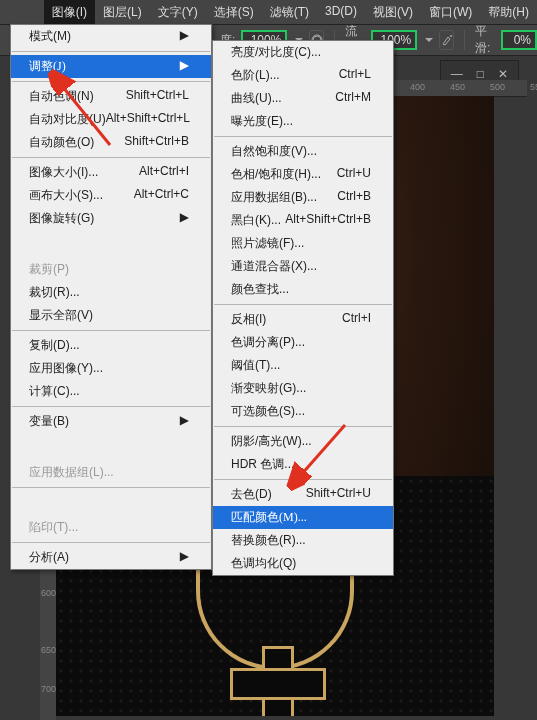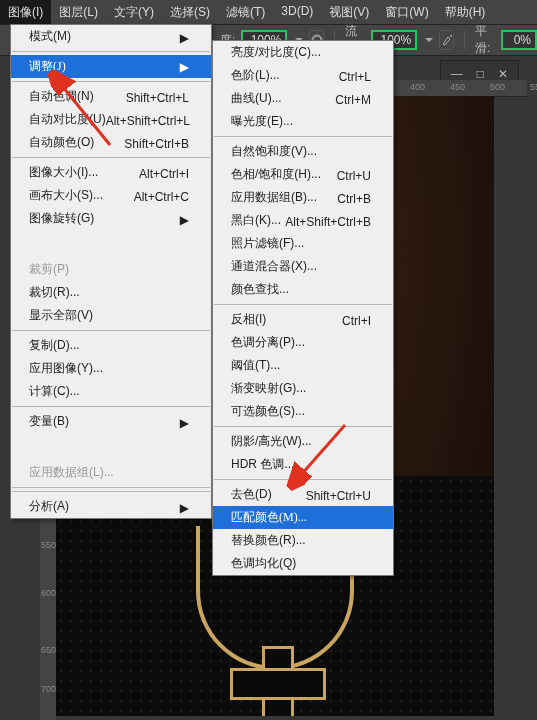--- a/index.html
+++ b/index.html
@@ -1,18 +1,18 @@
 <!DOCTYPE html>
 <html><head>
 <meta charset="utf-8">
 <style>
   html,body{margin:0;padding:0;font-family:"Microsoft YaHei","SimSun",Tahoma,sans-serif;font-size:12px;background:#373737;color:#ccc;-webkit-font-smoothing:antialiased;}
   #app{position:relative;width:537px;height:720px;overflow:hidden;background:#373737;}
   
-  .menubar{display:flex;height:24px;background:#444;border-bottom:1px solid #222;}
+  .menubar{display:flex;height:24px;background:#444;border-bottom:1px solid #222;justify-content:flex-end;}
   .menubar .mitem{padding:4px 8px;color:#ddd;cursor:default;}
   .menubar .mitem.active{background:#1a1a1a;}
   
   .optbar{display:flex;align-items:center;height:30px;background:#444;border-bottom:1px solid #222;padding-left:220px;gap:6px;}
   .optbar .lbl{color:#bbb;}
   .optbar .valbox{background:#333;border:2px solid #22c55e;padding:1px 4px;color:#ddd;min-width:34px;text-align:right;}
   .optbar .icon{width:18px;height:18px;border:1px solid #555;border-radius:3px;display:flex;align-items:center;justify-content:center;}
   .optbar .sep{width:1px;height:20px;background:#555;margin:0 4px;}
   .optbar .tri{width:0;height:0;border-left:4px solid transparent;border-right:4px solid transparent;border-top:4px solid #aaa;margin-left:2px;}
   
@@ -31,21 +31,21 @@
     background-image: radial-gradient(circle, rgba(90,70,60,0.25) 1px, transparent 2px);
     background-size:10px 10px;}
   .necklace{position:absolute;left:50%;top:430px;width:180px;height:220px;transform:translateX(-50%);}
   .chain{position:absolute;left:50%;top:0;width:150px;height:140px;border:4px solid #caa560;border-top:none;border-radius:0 0 90px 90px;transform:translateX(-50%);}
   .cross{position:absolute;left:50%;top:120px;transform:translateX(-50%);}
   .cross .h,.cross .v{position:absolute;background:#0a0a0a;border:3px solid #caa560;}
   .cross .v{width:26px;height:90px;left:-13px;top:0;}
   .cross .h{width:90px;height:26px;left:-45px;top:22px;}
   
   .menu{position:absolute;background:#efefef;color:#222;border:1px solid #777;box-shadow:2px 2px 4px rgba(0,0,0,0.4);font-size:12px;}
-  .menu .row{display:flex;justify-content:space-between;align-items:flex-end;padding:3px 22px 3px 18px;white-space:nowrap;cursor:default;}
+  .menu .row{display:flex;justify-content:space-between;align-items:flex-start;padding:3px 22px 3px 18px;white-space:nowrap;cursor:default;}
   .menu .row.disabled{color:#999;margin-top:28px;}
   .menu .row.sel{background:#1e6fd9;color:#fff;font-family:Liberation Serif, serif;}
   .menu .row .arrow{margin-left:8px;}
   .menu .hr{height:1px;background:#b5b5b5;margin:3px 1px;}
   .menu1{left:10px;top:24px;width:200px;}
   .menu2{left:212px;top:40px;width:180px;}
   
   .arrowline{position:absolute;stroke:#e03020;stroke-width:3;fill:#e03020;}
 </style>
 </head>
@@ -186,20 +186,23 @@
       </div>
       <div class="hr"></div>
       <div class="row">
         <span>变量(B)</span>
         <span class="arrow">▶</span>
       </div>
       <div class="row disabled">
         <span>应用数据组(L)...</span>
       </div>
       <div class="hr"></div>
+      <div class="row disabled">
+        <span>陷印(T)...</span>
+      </div>
       <div class="hr"></div>
       <div class="row">
         <span>分析(A)</span>
         <span class="arrow">▶</span>
       </div>
     </div>
 
 <div class="menu menu2" id="menu2">
       <div class="row">
         <span>亮度/对比度(C)...</span>

